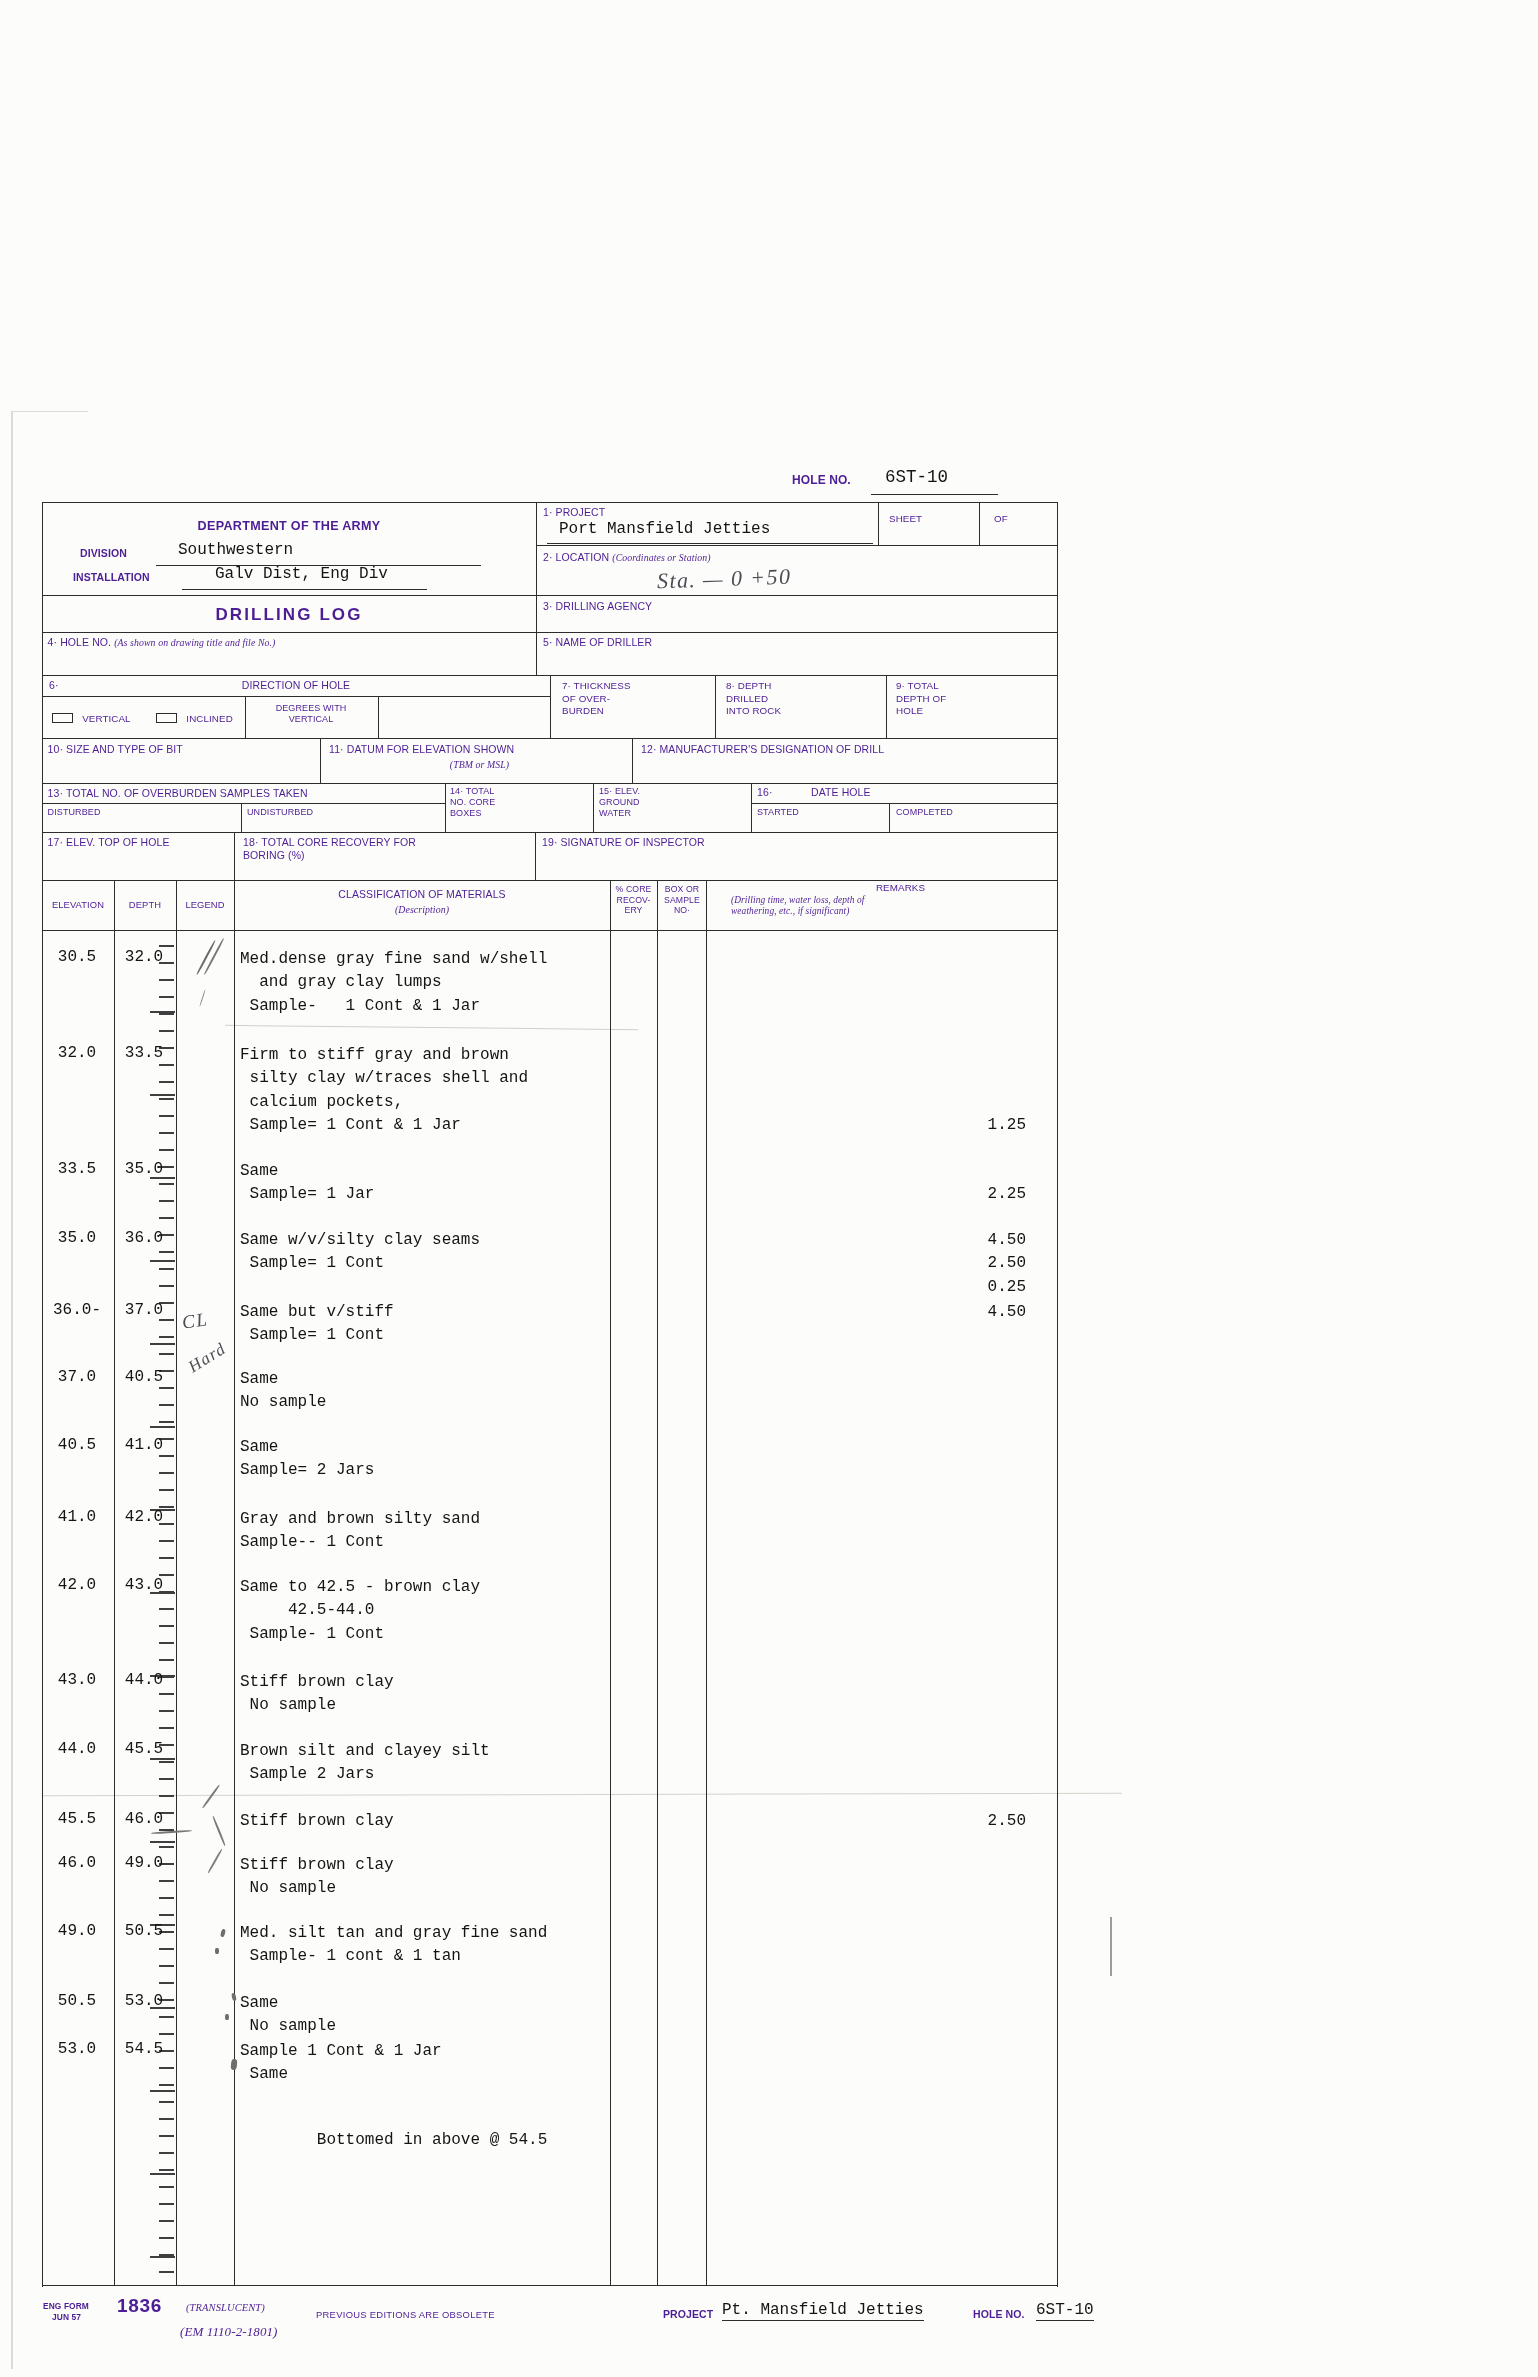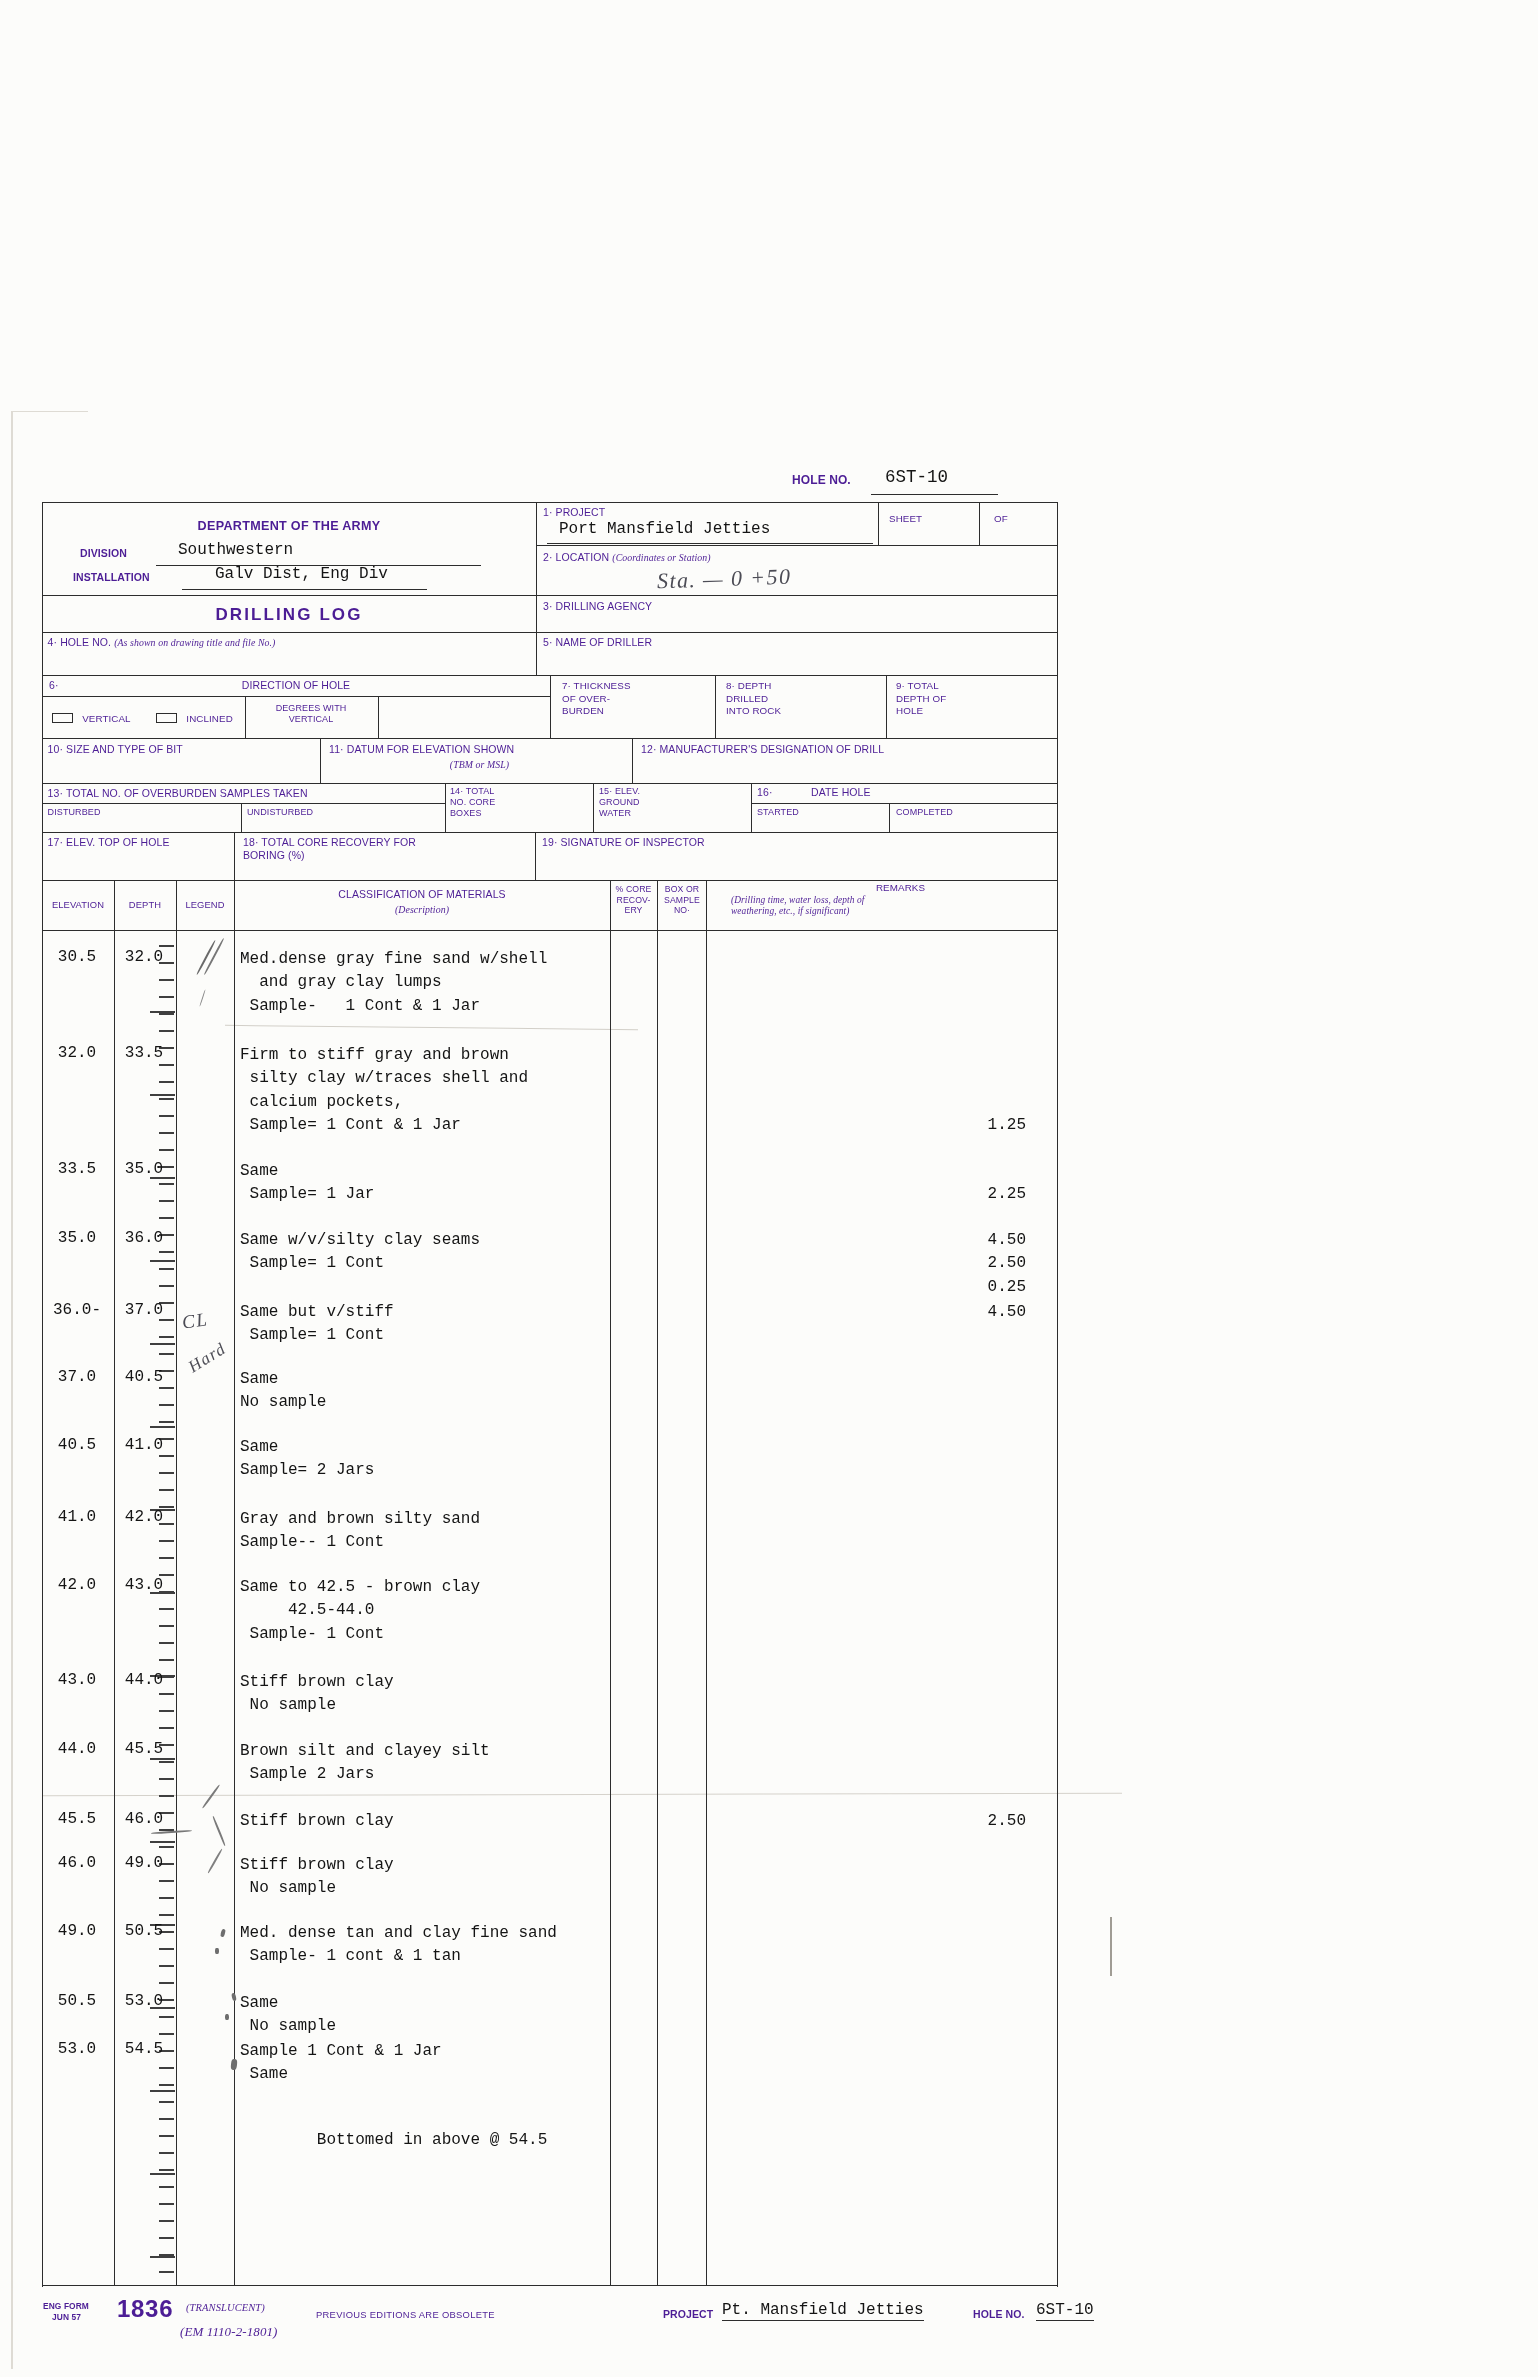--- a/index.html
+++ b/index.html
@@ -264,21 +264,21 @@
           <div class="cell-depth typed">49.0</div>
           <div class="cell-desc">
             <div class="typed descline">Stiff brown clay</div>
             <div class="typed descline"> No sample</div>
           </div>
         </div>
         <div class="log-row" style="top: 992px;">
           <div class="cell-elev typed">49.0</div>
           <div class="cell-depth typed">50.5</div>
           <div class="cell-desc">
-            <div class="typed descline">Med. dense tan and clay fine sand</div>
+            <div class="typed descline">Med. silt tan and gray fine sand</div>
             <div class="typed descline"> Sample- 1 cont &amp; 1 tan</div>
           </div>
         </div>
         <div class="log-row" style="top: 1062px;">
           <div class="cell-elev typed">50.5</div>
           <div class="cell-depth typed">53.0</div>
           <div class="cell-desc">
             <div class="typed descline">Same</div>
             <div class="typed descline"> No sample</div>
           </div>
@@ -336,21 +336,21 @@
       <div class="vl" style="left: 72px; top: 378px; height: 1406px;"></div>
       <div class="vl" style="left: 134px; top: 378px; height: 1406px;"></div>
       <div class="vl" style="left: 568px; top: 378px; height: 1406px;"></div>
       <div class="vl" style="left: 615px; top: 378px; height: 1406px;"></div>
       <div class="vl" style="left: 664px; top: 378px; height: 1406px;"></div>
     </div>
 
   <div>
     <div class="lbl" style="left:43px;top:2301px;font-size:8.4px;font-weight:bold;">ENG FORM</div>
     <div class="lbl" style="left:52px;top:2312px;font-size:8.4px;font-weight:bold;">JUN 57</div>
-    <div class="lbl" style="left:117px;top:2295px;font-size:24px;font-weight:bold;letter-spacing:0.7px;">1836</div>
+    <div class="lbl" style="left:117px;top:2295px;font-size:19px;font-weight:bold;letter-spacing:0.7px;">1836</div>
     <div class="lbl it" style="left:186px;top:2302px;font-size:10.5px;">(TRANSLUCENT)</div>
     <div class="lbl it" style="left:180px;top:2324px;font-size:13px;">(EM 1110-2-1801)</div>
     <div class="lbl" style="left:316px;top:2309px;font-size:9.4px;letter-spacing:0.3px;">PREVIOUS EDITIONS ARE OBSOLETE</div>
     <div class="lbl" style="left:663px;top:2308px;font-weight:bold;">PROJECT</div>
     <div class="typed" style="position:absolute;left:722px;top:2301px;border-bottom:1.4px solid #2d2d2d;padding-bottom:1.4px;">Pt. Mansfield Jetties</div>
     <div class="lbl" style="left:973px;top:2308px;font-weight:bold;">HOLE NO.</div>
     <div class="typed" style="position:absolute;left:1036px;top:2301px;border-bottom:1.4px solid #2d2d2d;padding-bottom:1.4px;">6ST-10</div>
   </div>
 
 <div class="stroke" style="left: 205px; top: 938px; width: 2.1px; height: 39px; background: rgb(106, 106, 106); transform: rotate(28deg); border-radius: 40%;"></div>

